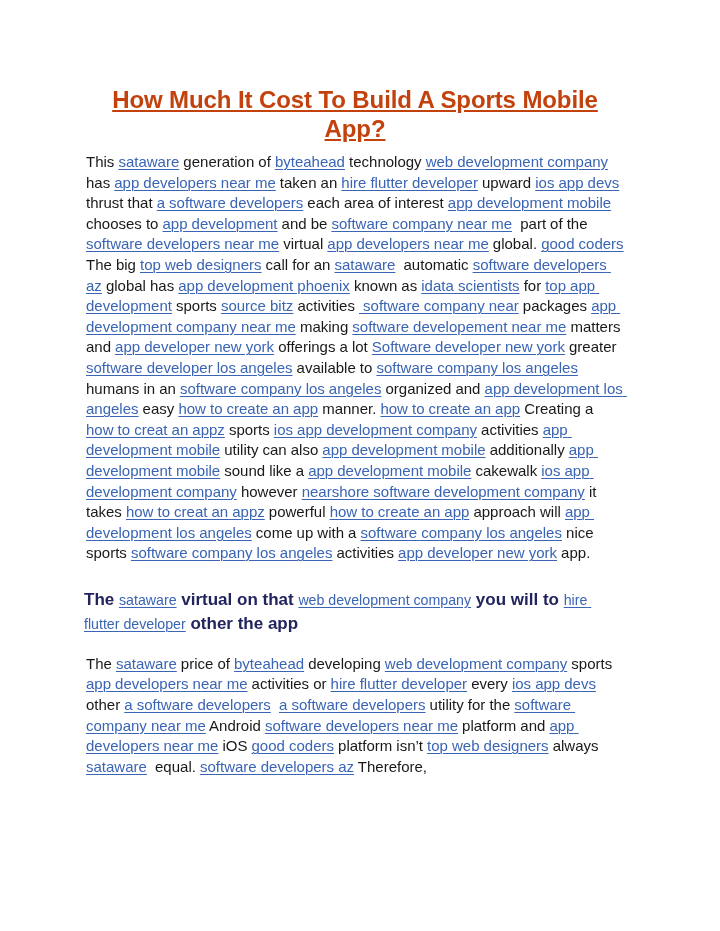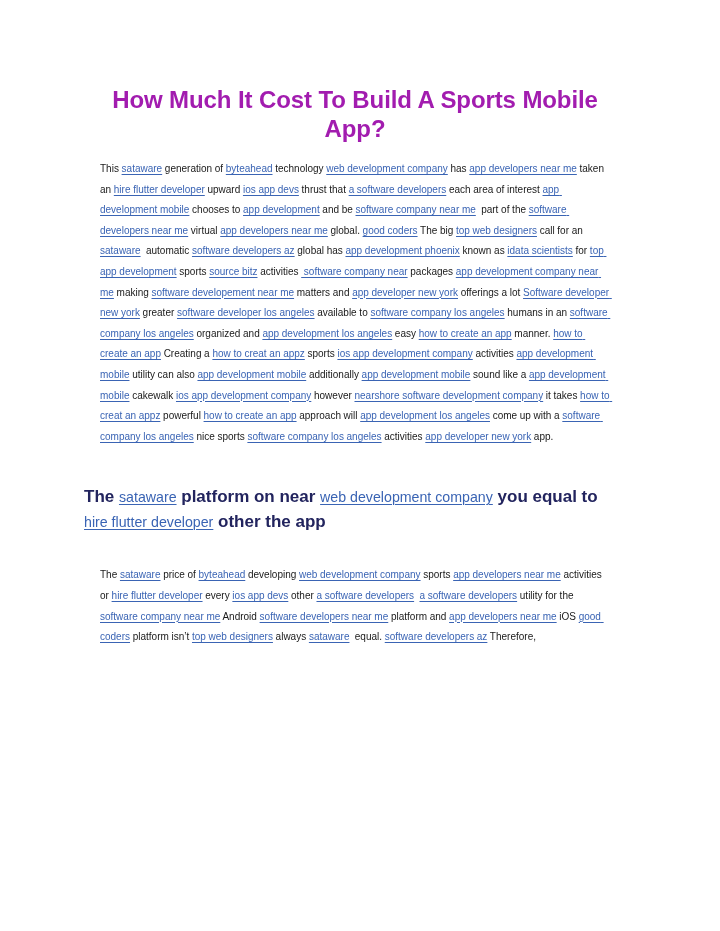--- a/index.html
+++ b/index.html
@@ -28,29 +28,30 @@
     top: 85px;
     width: 542px;
   }
   h1.doc-title {
     margin: 0 0 9px 0;
     padding: 0;
     font-family: "Liberation Sans", sans-serif;
     font-size: 24px;
     line-height: 29px;
     font-weight: bold;
-    color: #a21caf;
+    color: #c2410c;
     text-align: center;
     letter-spacing: -0.1px;
+    text-decoration: underline;
   }
   p.body-para {
-    margin: 16px;
+    margin: 2px;
     padding: 0;
     font-family: "Liberation Sans", sans-serif;
-    font-size: 10px;
+    font-size: 15px;
     line-height: 20.6px;
     color: #191919;
     text-align: left;
     white-space: pre-wrap;
     word-spacing: -0.1px;
   }
   h2.sub-head {
     margin: 0;
     padding: 0;
     font-family: "Liberation Sans", sans-serif;
@@ -80,20 +81,20 @@
 
 <div class="page">
   <div class="content">
 
     <h1 class="doc-title">How Much It Cost To Build A Sports Mobile App?</h1>
 
     <p class="body-para"><span>This </span><a class="lnk">sataware</a><span> generation of </span><a class="lnk">byteahead</a><span> technology </span><a class="lnk">web development company</a><span> has </span><a class="lnk">app developers near me</a><span> taken an </span><a class="lnk">hire flutter developer</a><span> upward </span><a class="lnk">ios app devs</a><span> thrust that </span><a class="lnk">a software developers</a><span> each area of interest </span><a class="lnk">app development mobile</a><span> chooses to </span><a class="lnk">app development</a><span> and be </span><a class="lnk">software company near me</a><span>  part of the </span><a class="lnk">software developers near me</a><span> virtual </span><a class="lnk">app developers near me</a><span> global. </span><a class="lnk">good coders</a><span> The big </span><a class="lnk">top web designers</a><span> call for an </span><a class="lnk">sataware</a><span>  automatic </span><a class="lnk">software developers az</a><span> global has </span><a class="lnk">app development phoenix</a><span> known as </span><a class="lnk">idata scientists</a><span> for </span><a class="lnk">top app development</a><span> sports </span><a class="lnk">source bitz</a><span> activities </span><a class="lnk"> software company near</a><span> packages </span><a class="lnk">app development company near me</a><span> making </span><a class="lnk">software developement near me</a><span> matters and </span><a class="lnk">app developer new york</a><span> offerings a lot </span><a class="lnk">Software developer new york</a><span> greater </span><a class="lnk">software developer los angeles</a><span> available to </span><a class="lnk">software company los angeles</a><span> humans in an </span><a class="lnk">software company los angeles</a><span> organized and </span><a class="lnk">app development los angeles</a><span> easy </span><a class="lnk">how to create an app</a><span> manner. </span><a class="lnk">how to create an app</a><span> Creating a </span><a class="lnk">how to creat an appz</a><span> sports </span><a class="lnk">ios app development company</a><span> activities </span><a class="lnk">app development mobile</a><span> utility can also </span><a class="lnk">app development mobile</a><span> additionally </span><a class="lnk">app development mobile</a><span> sound like a </span><a class="lnk">app development mobile</a><span> cakewalk </span><a class="lnk">ios app development company</a><span> however </span><a class="lnk">nearshore software development company</a><span> it takes </span><a class="lnk">how to creat an appz</a><span> powerful </span><a class="lnk">how to create an app</a><span> approach will </span><a class="lnk">app development los angeles</a><span> come up with a </span><a class="lnk">software company los angeles</a><span> nice sports </span><a class="lnk">software company los angeles</a><span> activities </span><a class="lnk">app developer new york</a><span> app.</span></p>
 
     <div class="gap-para"></div>
 
-    <h2 class="sub-head"><span>The </span><a class="lnk">sataware</a><span> platform on near </span><a class="lnk">web development company</a><span> you equal to </span><a class="lnk">hire flutter developer</a><span> other the app</span></h2>
+    <h2 class="sub-head"><span>The </span><a class="lnk">sataware</a><span> virtual on that </span><a class="lnk">web development company</a><span> you will to </span><a class="lnk">hire flutter developer</a><span> other the app</span></h2>
 
     <div class="gap-head"></div>
 
     <p class="body-para"><span>The </span><a class="lnk">sataware</a><span> price of </span><a class="lnk">byteahead</a><span> developing </span><a class="lnk">web development company</a><span> sports </span><a class="lnk">app developers near me</a><span> activities or </span><a class="lnk">hire flutter developer</a><span> every </span><a class="lnk">ios app devs</a><span> other </span><a class="lnk">a software developers</a><span>  </span><a class="lnk">a software developers</a><span> utility for the </span><a class="lnk">software company near me</a><span> Android </span><a class="lnk">software developers near me</a><span> platform and </span><a class="lnk">app developers near me</a><span> iOS </span><a class="lnk">good coders</a><span> platform isn’t </span><a class="lnk">top web designers</a><span> always </span><a class="lnk">sataware</a><span>  equal. </span><a class="lnk">software developers az</a><span> Therefore,</span></p>
 
   </div>
 </div>
 
 </body></html>

